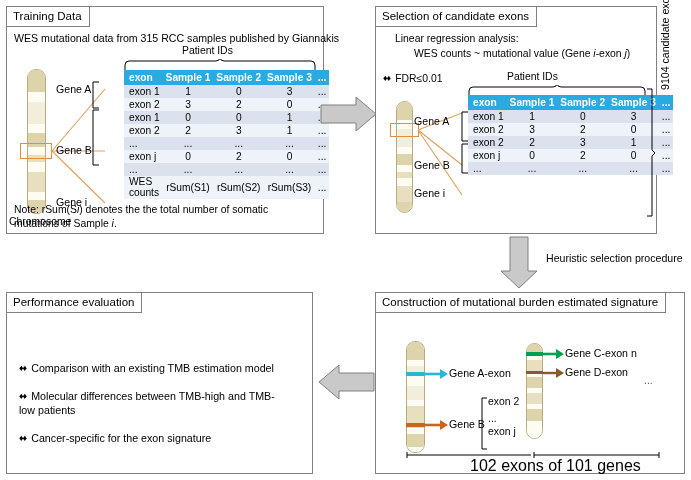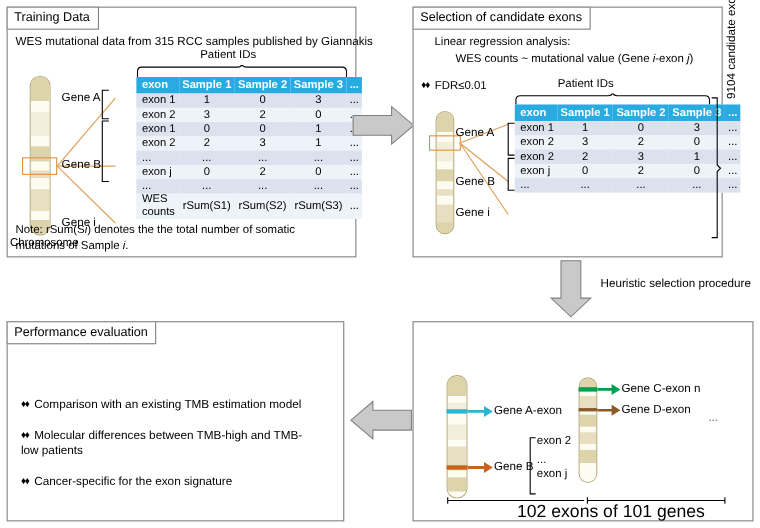--- a/index.html
+++ b/index.html
@@ -353,20 +353,21 @@
   <path d="M1,1 L6,1 L6,62 L9,65 L6,68 L6,128 L1,128" fill="none" stroke="#000" stroke-width="1"></path>
 </svg>
 <div id="vert-exons">9104 candidate exons</div>
 
 <svg class="block-arrow" style="left:500px; top:236px;" width="40" height="54">
   <path d="M10,1 L28,1 L28,35 L37,35 L19,52 L1,35 L10,35 Z" fill="#c9c9c9" stroke="#808080" stroke-width="1"></path>
 </svg>
 <div class="step-label" style="left:546px; top:252px;">Heuristic selection procedure</div>
 
 <div class="panel" id="panel-construction">
+  <div class="panel-title">Construction of mutational burden estimated signature</div>
 
   <div class="chrom" style="left:30px; top:48px; width:19px; height:112px;">
     <div class="band" style="top:0px; height:18px; background:#ded4ab;"></div>
     <div class="band" style="top:18px; height:6px; background:#fdfcf3;"></div>
     <div class="band" style="top:24px; height:10px; background:#f2eedb;"></div>
     <div class="band" style="top:34px; height:10px; background:#fdfcf3;"></div>
     <div class="band" style="top:44px; height:14px; background:#f2eedb;"></div>
     <div class="band" style="top:58px; height:6px; background:#fdfcf3;"></div>
     <div class="band" style="top:64px; height:22px; background:#e8dfc0;"></div>
     <div class="band" style="top:86px; height:6px; background:#fdfcf3;"></div>

